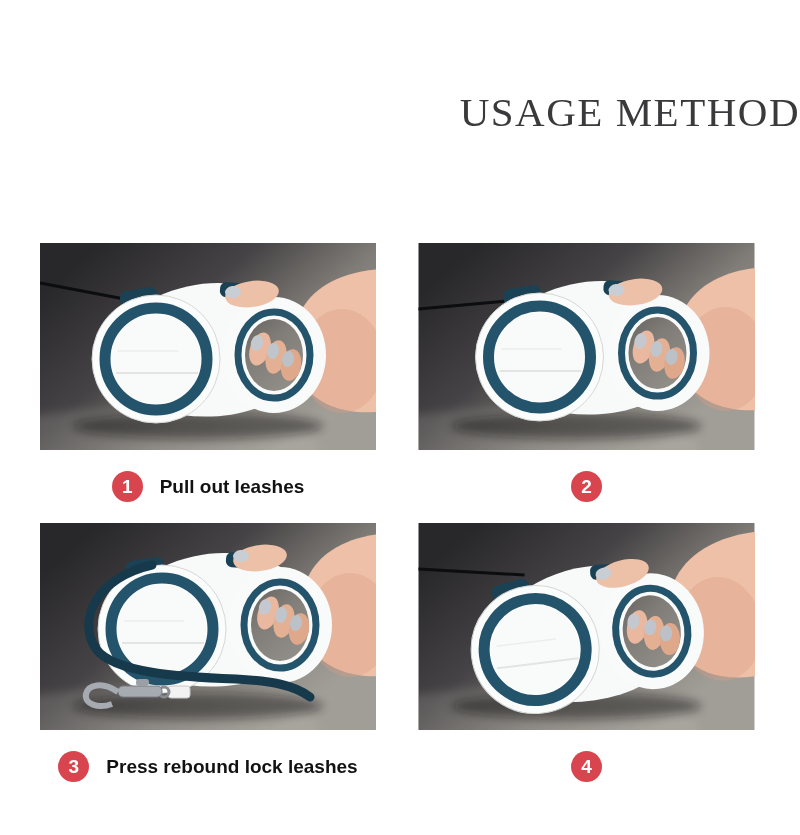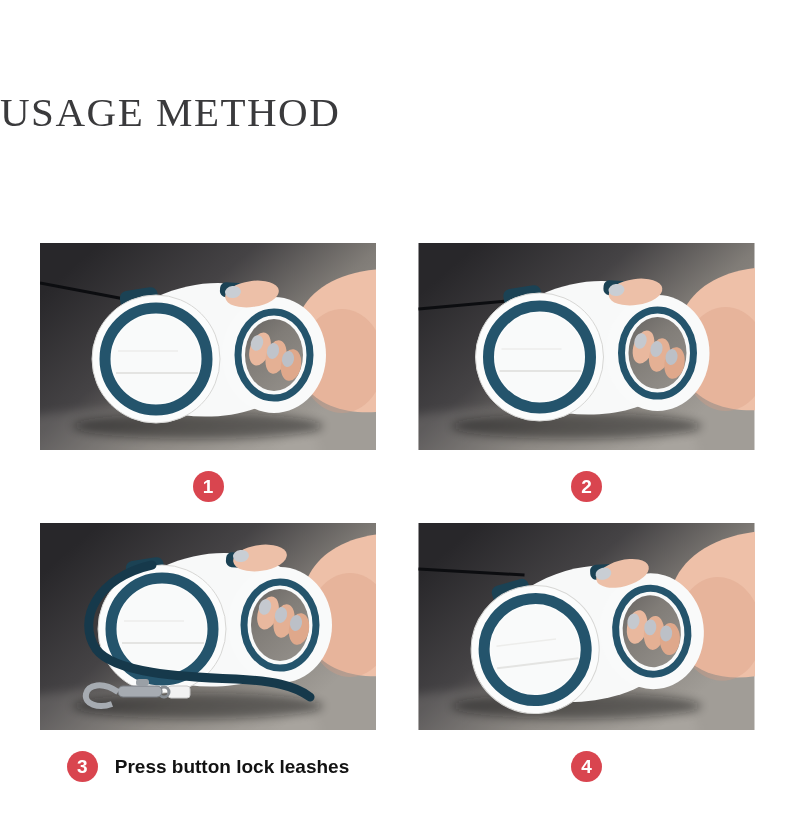--- a/index.html
+++ b/index.html
@@ -2,21 +2,21 @@
 <html><head>
 <meta charset="utf-8">
 <style>
   html,body{margin:0;padding:0;}
   body{
     width:800px;height:835px;background:#ffffff;
     font-family:"Liberation Sans", sans-serif;
     overflow:hidden;
   }
   .page{width:800px;height:835px;position:relative;}
-  .header{height:243px;display:flex;align-items:center;justify-content:flex-start;}
+  .header{height:243px;display:flex;align-items:center;justify-content:flex-end;}
   .page-title{
     font-family:"Liberation Serif", serif;
     font-size:41px;font-weight:400;letter-spacing:1.5px;
     color:#3a3a3c;margin-top:-20px;
   }
   .grid{
     display:grid;
     grid-template-columns:336px 337px;
     column-gap:42px;
     padding-left:40px;
@@ -114,20 +114,21 @@
         <use href="#g-bgfloor"></use>
         <path d="M0 40 L 95 58" stroke="#0c0d10" stroke-width="3"></path>
         <use href="#g-palm"></use>
         <use href="#g-device"></use>
         <use href="#g-fingers"></use>
       </svg>
       <div class="caption-row">
         <div class="badge">
           <span>1</span>
         </div>
+        <div class="caption-text">Pull out leashes</div>
       </div>
     </div>
 
     <div class="cell">
       <svg class="photo" viewBox="0 0 336 207">
         <use href="#g-bgfloor"></use>
         <path d="M0 66 L 100 57" stroke="#0c0d10" stroke-width="3"></path>
         <g transform="translate(5,-2)">
           <use href="#g-palm"></use>
           <use href="#g-device"></use>
@@ -146,21 +147,21 @@
         <use href="#g-bgfloor"></use>
         <use href="#g-palm" transform="translate(8,-16)"></use>
         <use href="#g-device" transform="translate(6,-10)"></use>
         <use href="#g-strap"></use>
         <use href="#g-fingers" transform="translate(8,-16)"></use>
       </svg>
       <div class="caption-row">
         <div class="badge">
           <span>3</span>
         </div>
-        <div class="caption-text">Press button lock leashes</div>
+        <div class="caption-text">Press rebound lock leashes</div>
       </div>
     </div>
 
     <div class="cell">
       <svg class="photo" viewBox="0 0 336 207">
         <use href="#g-bgfloor"></use>
         <path d="M0 46 L 106 52" stroke="#0c0d10" stroke-width="3"></path>
         <g transform="rotate(-7 170 118) translate(0,4)">
           <use href="#g-palm"></use>
           <use href="#g-device"></use>

